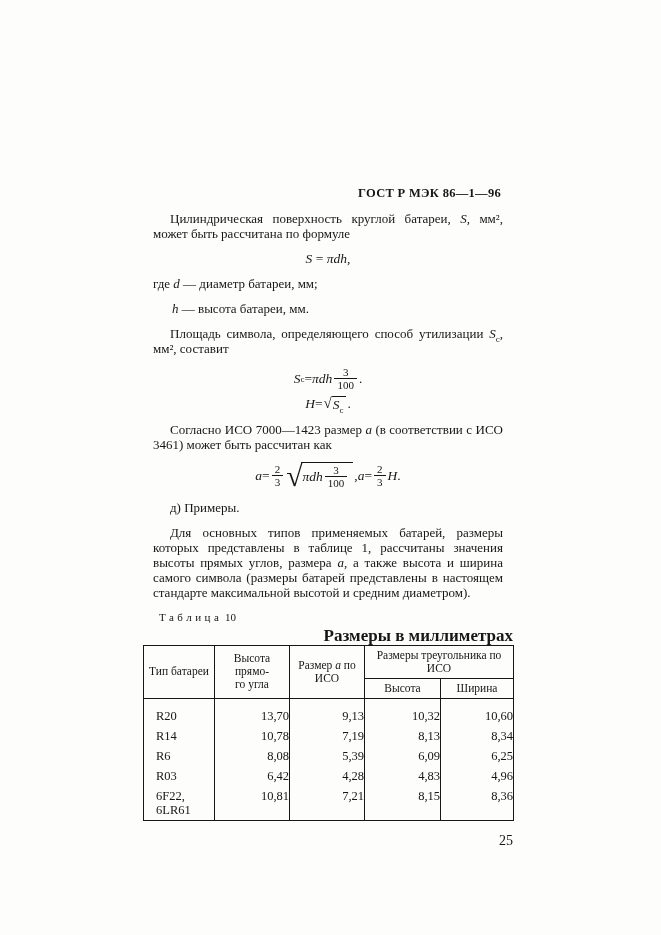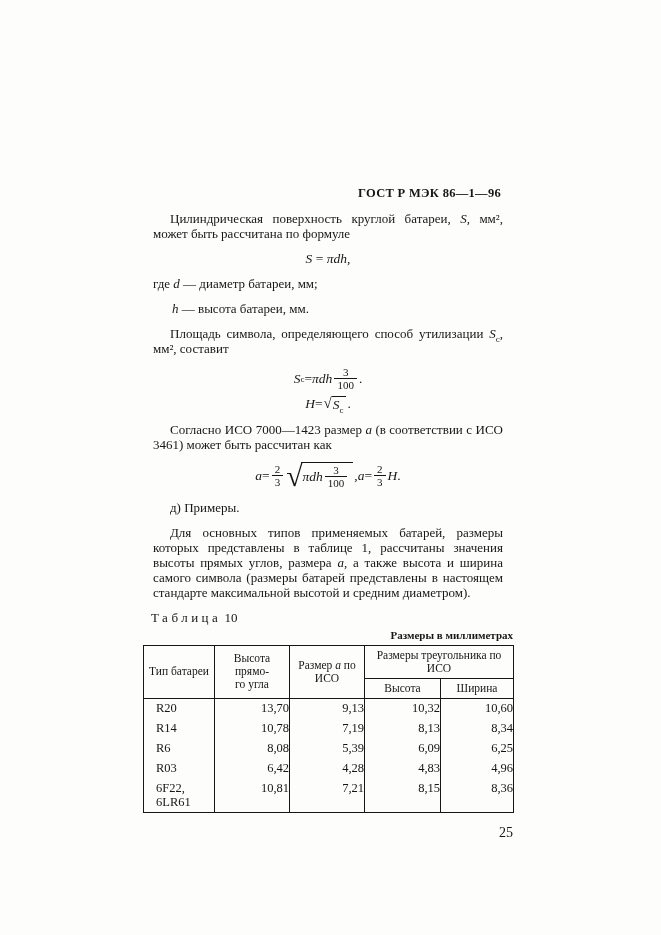--- a/index.html
+++ b/index.html
@@ -34,37 +34,37 @@
     vertical-align:middle;font-size:11px;line-height:12px;margin:0 2px;
   }
   .frac .num{border-bottom:1px solid #161616;padding:0 3px;}
   .frac .den{padding:0 3px;}
   .sqrt{display:inline-flex;align-items:flex-start;vertical-align:middle;margin:0 1px;}
   .sqrt .rad-sign{font-style:normal;font-size:15px;line-height:14px;}
   .sqrt .radicand{border-top:1px solid #161616;padding:0 3px 0 1px;}
   .sqrt.tall .rad-sign{font-size:30px;line-height:28px;font-weight:200;margin-right:-2px;}
   .sqrt.tall .radicand{display:inline-flex;align-items:center;padding:1px 4px 0 2px;}
   .examples-label{margin-top:9px;}
-  .table-label{font-size:13px;margin:9px 0 0 8px;text-align:left;text-indent:0;}
+  .table-label{font-size:11px;margin:9px 0 0 16px;text-align:left;text-indent:0;}
   .spaced{letter-spacing:3.5px;}
-  .units-note{text-align:right;font-weight:bold;font-size:11px;margin:3px 0 2px 0;}
+  .units-note{text-align:right;font-weight:bold;font-size:17px;margin:3px 0 2px 0;}
   table.gost{
     border-collapse:collapse;table-layout:fixed;width:370px;
     border:1.5px solid #161616;
   }
   table.gost thead th{
     border:1px solid #161616;font-weight:normal;font-size:11.5px;
     line-height:13px;padding:3px 2px;text-align:center;vertical-align:middle;
   }
   table.gost tbody td{
     border-left:1px solid #161616;border-right:1px solid #161616;
     font-size:12.5px;line-height:14px;text-align:right;
     padding:3px 0;vertical-align:top;
   }
-  table.gost tbody tr.first td{padding-top:2px;margin-top:13px;}
+  table.gost tbody tr.first td{padding-top:10px;margin-top:13px;}
   table.gost tbody td.type-cell{text-align:left;padding-left:12px;}
   .preline{white-space:pre-line;}
   .page-num{text-align:right;font-size:14px;margin-top:12px;}
 </style>
 </head>
 <body>
 
 <div class="page">
   <div class="content">
 

